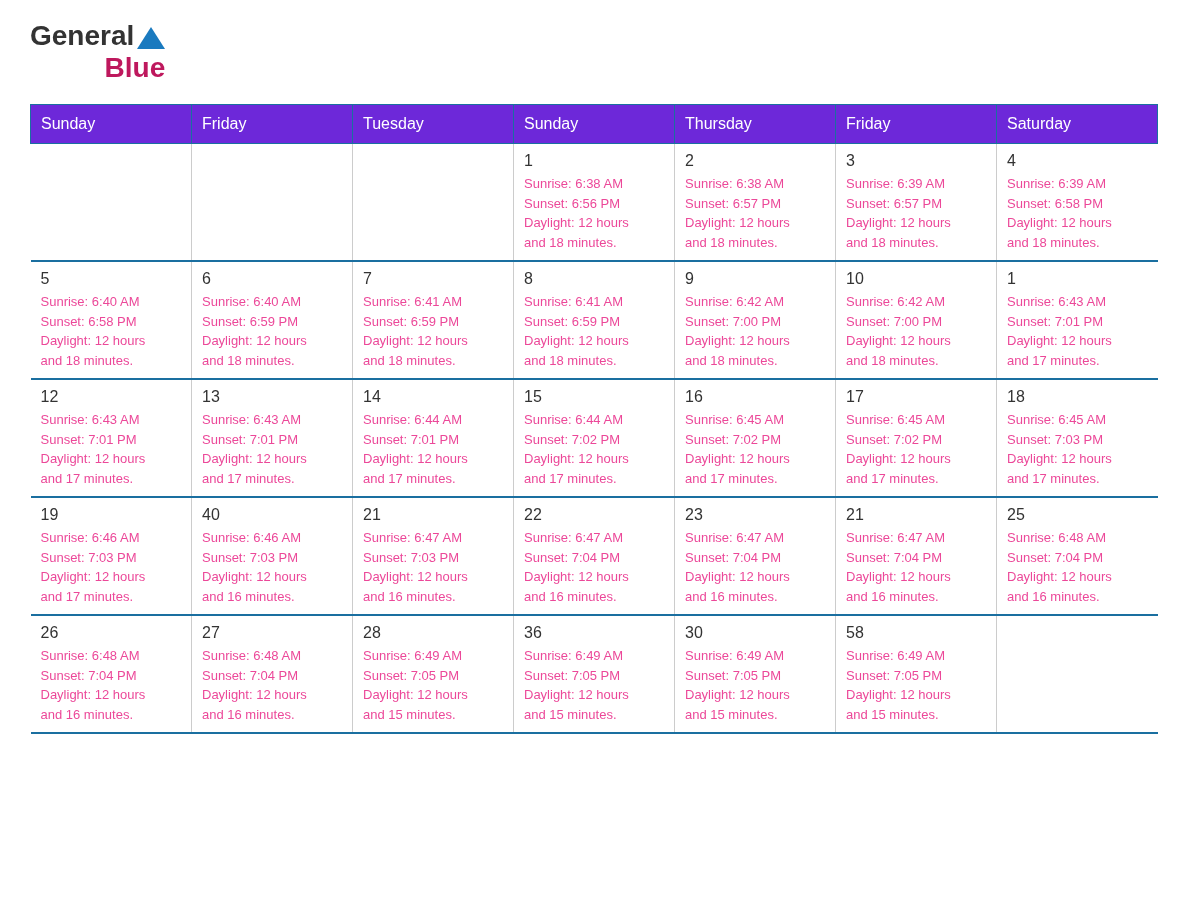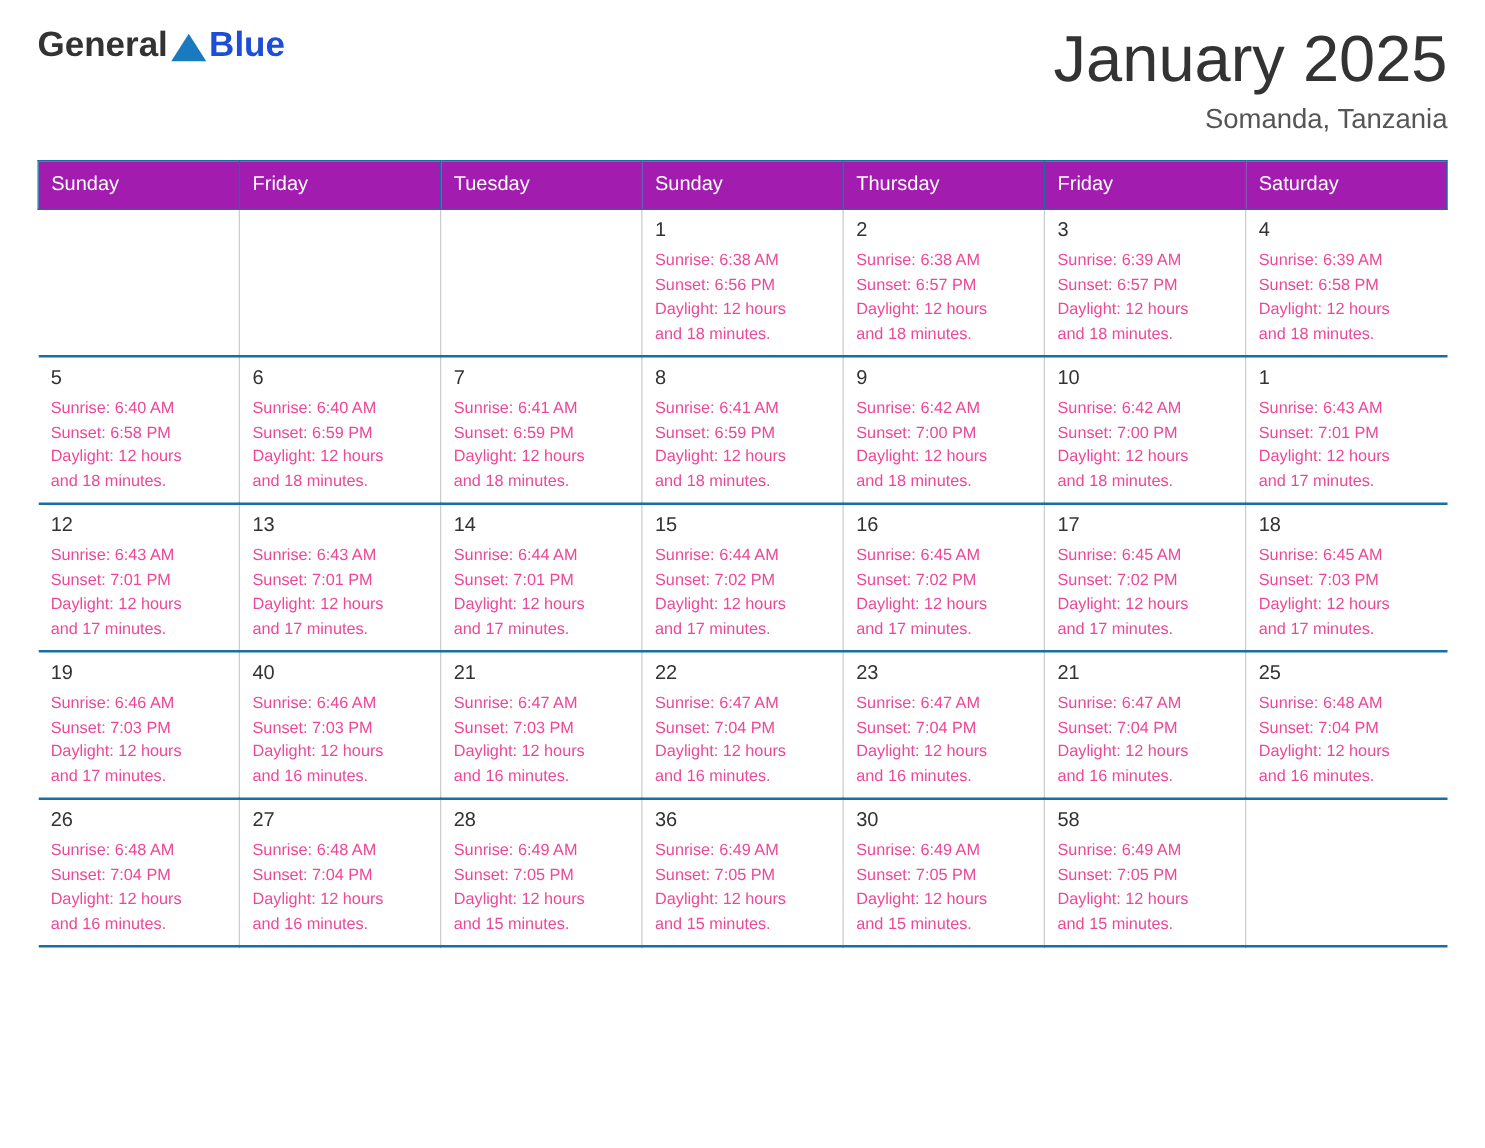--- a/index.html
+++ b/index.html
@@ -11,21 +11,21 @@
       padding: 20px 30px;
     }
     .header {
       display: flex;
       justify-content: space-between;
       align-items: flex-start;
       margin-bottom: 20px;
     }
     .logo {
       display: flex;
-      flex-direction: row;
+      flex-direction: column;
       align-items: flex-end;
     }
     .logo-top {
       display: flex;
       align-items: center;
     }
     .logo-general {
       font-size: 28px;
       font-weight: bold;
       color: #333;
@@ -35,21 +35,21 @@
       height: 0;
       border-left: 14px solid transparent;
       border-right: 14px solid transparent;
       border-bottom: 22px solid #1a7abf;
       margin-left: 3px;
       margin-top: 4px;
     }
     .logo-blue {
       font-size: 28px;
       font-weight: bold;
-      color: #1d4ed8;
+      color: #be185d;
       margin-left: 2px;
     }
     .title-block {
       text-align: right;
     }
     .title-block h1 {
       font-size: 52px;
       font-weight: normal;
       color: #333;
       line-height: 1.1;
@@ -58,21 +58,21 @@
       font-size: 22px;
       font-weight: normal;
       color: #555;
       margin-top: 5px;
     }
     table {
       width: 100%;
       border-collapse: collapse;
     }
     thead tr th {
-      background-color: #a21caf;
+      background-color: #6d28d9;
       color: #fff;
       text-align: left;
       padding: 10px 10px;
       font-size: 16px;
       font-weight: normal;
       border: 1px solid #1a6fa0;
     }
     tbody tr {
       border-bottom: 2px solid #1a6fa0;
     }
@@ -103,24 +103,20 @@
 </head>
 <body>
 
 <div class="header">
   <div class="logo">
     <div class="logo-top">
       <span class="logo-general">General</span>
       <div class="logo-triangle"></div>
     </div>
     <span class="logo-blue">Blue</span>
-  </div>
-  <div class="title-block">
-    <h1>January 2025</h1>
-    <h2>Somanda, Tanzania</h2>
   </div>
 </div>
 
 <table>
   <thead>
     <tr>
     <th>Sunday</th>
         <th>Friday</th>
         <th>Tuesday</th>
         <th>Sunday</th>

